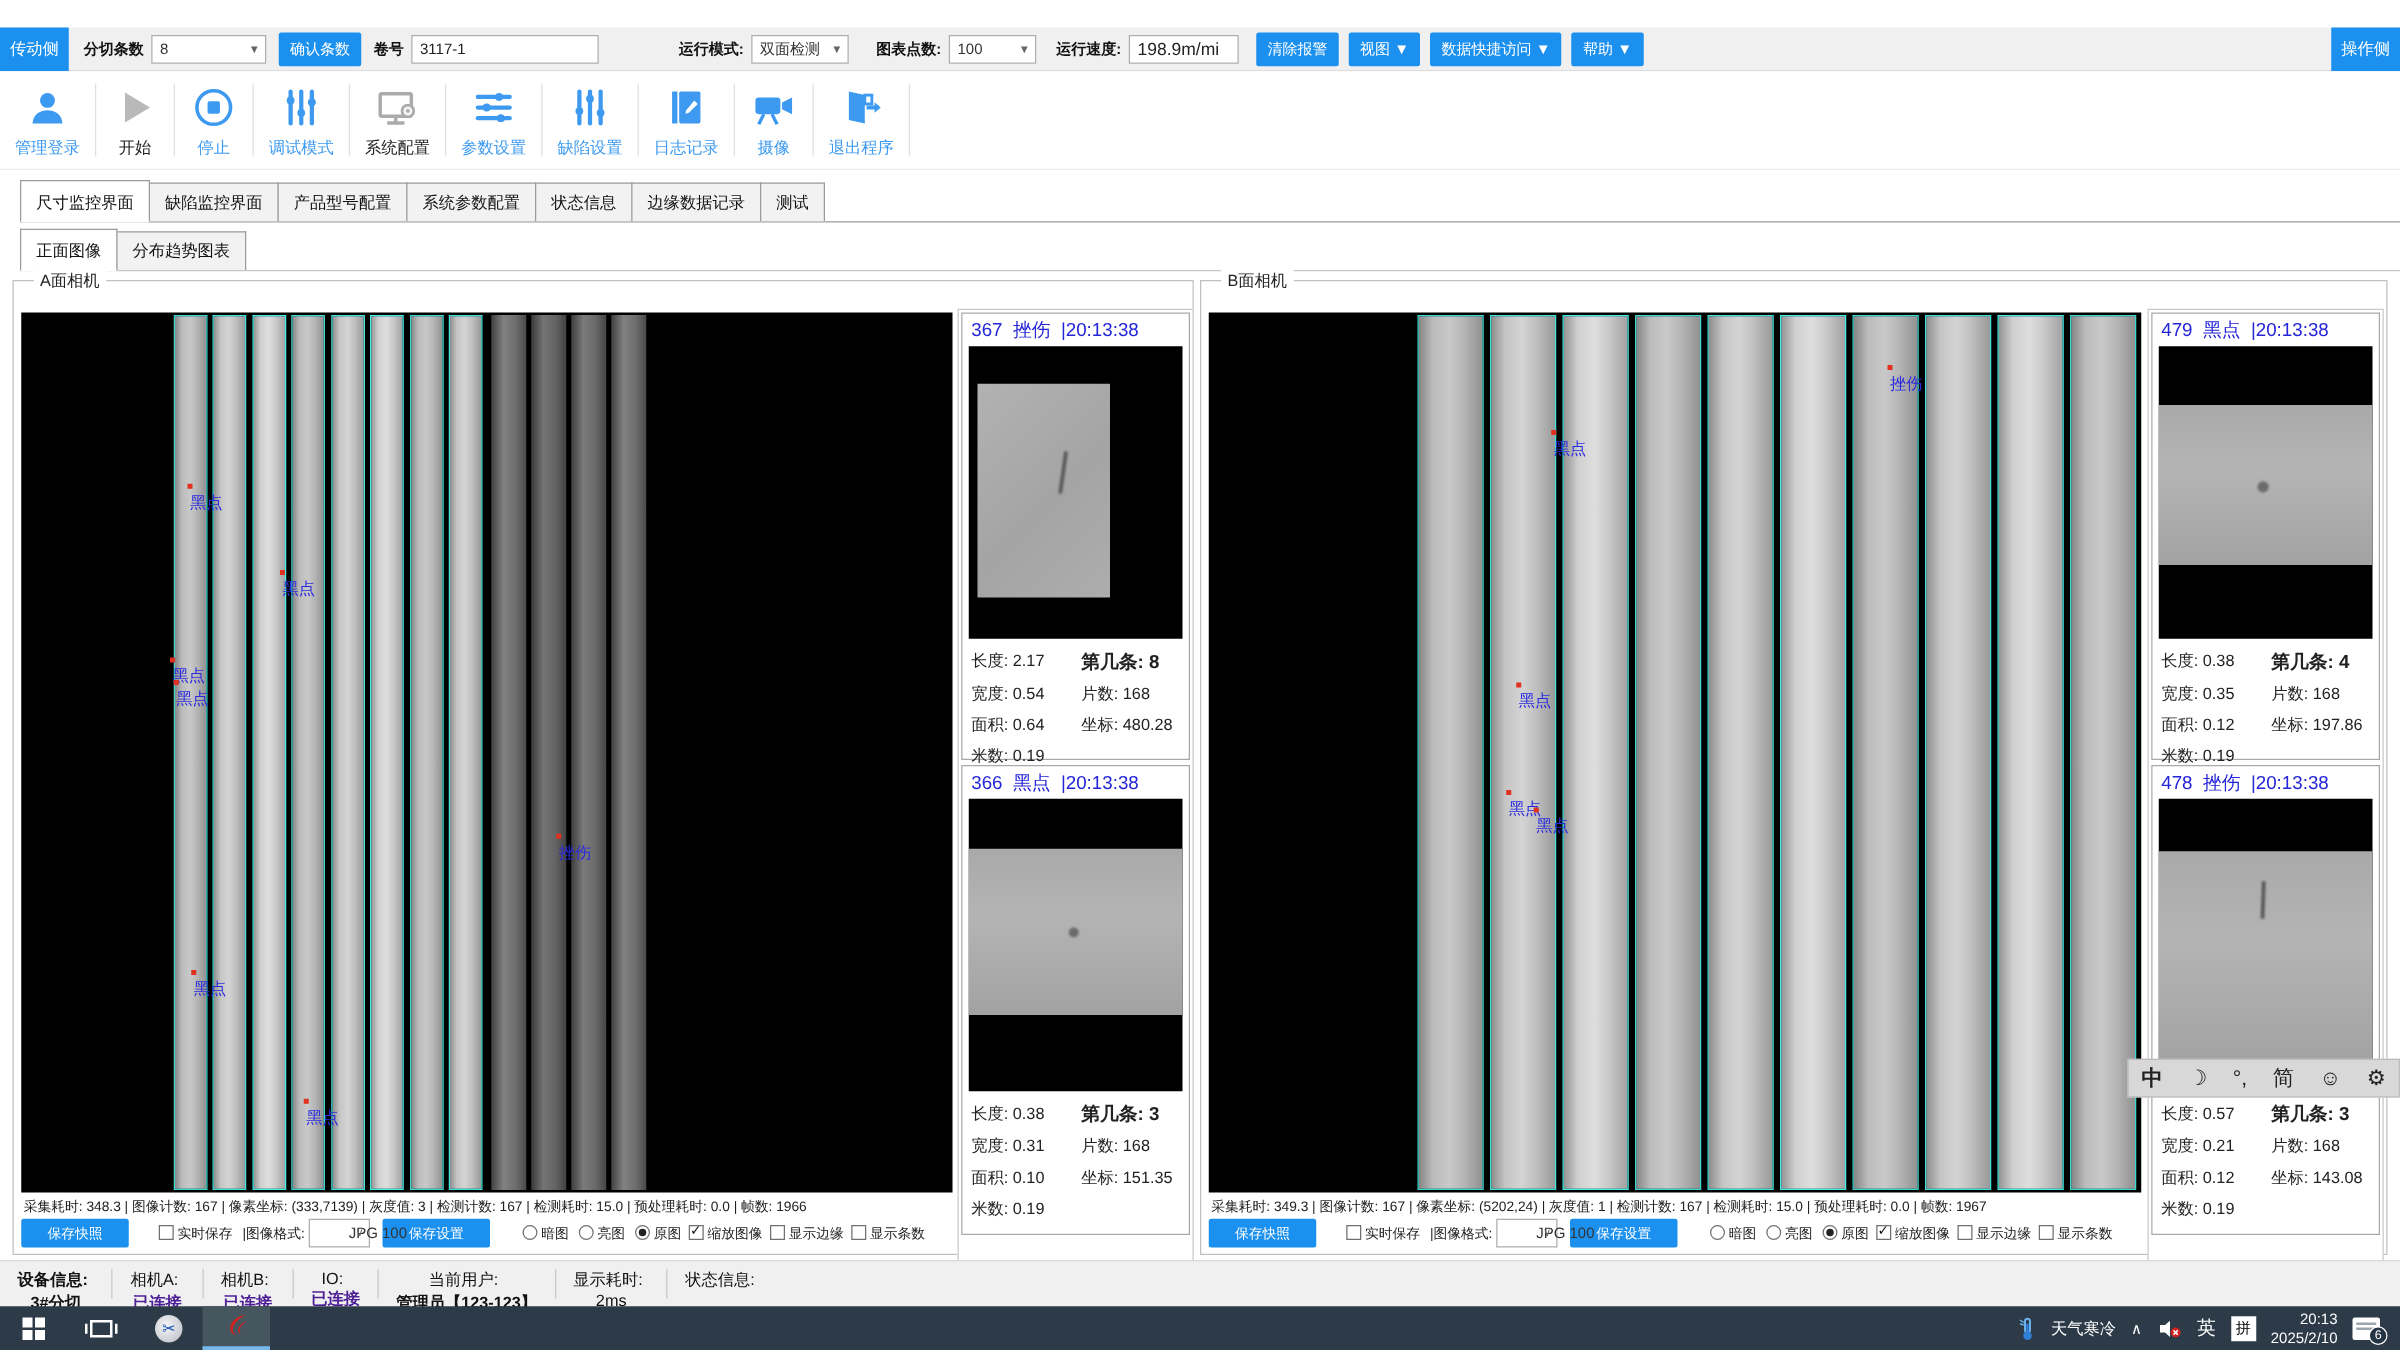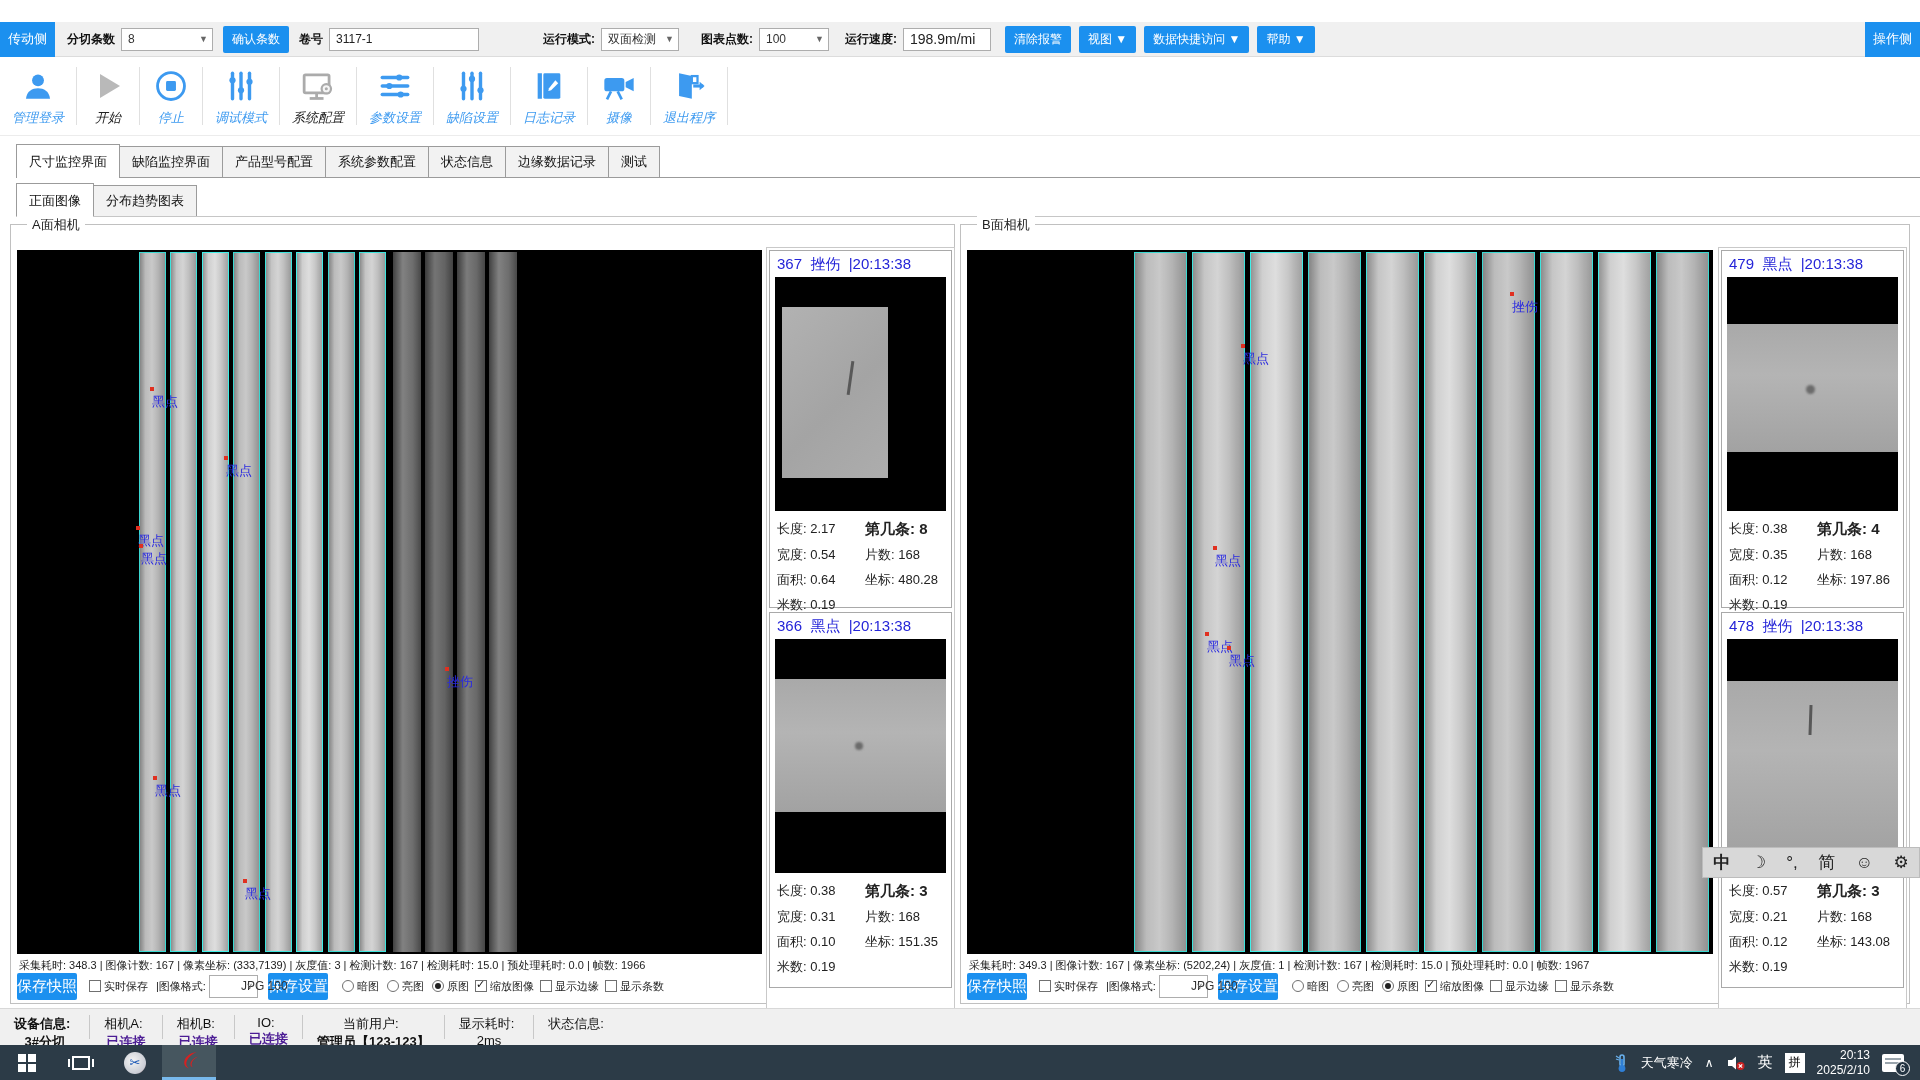--- a/index.html
+++ b/index.html
@@ -28,21 +28,21 @@
   .combo .arrow { position:absolute; right:4px; font-size:9px; color:#666; }
   .tb-input { background:#fff; border:1px solid #adadad; height:23px; font-size:12px; padding-left:6px;
     display:flex; align-items:center; color:#222; }
 
   
   .iconbar { position:absolute; left:0; top:57px; width:1920px; height:79px; background:#fff;
     display:flex; align-items:stretch; border-bottom:1px solid #ececec; }
   .icon-item { display:flex; flex-direction:column; align-items:center; justify-content:center;
     padding:4px 12px; min-width:62px; }
   .icon-item .glyph { height:42px; display:flex; align-items:center; justify-content:center; }
-  .icon-item .lbl { font-size:13px; color:#3d9af0; margin-top:2px; white-space:nowrap;font-style:italic; }
+  .icon-item .lbl { font-size:13px; color:#3d9af0; margin-top:2px; white-space:nowrap; }
   .icon-item.disabled .lbl { color:#222; }
   .icon-sep { width:1px; background:#e0e0e0; margin:10px 0; }
 
   
   .tabstrip { position:absolute; left:16px; display:flex; align-items:flex-end; }
   .tabstrip.main { top:146px; height:32px; width:1920px; border-bottom:1px solid #9b9b9b; }
   .tabstrip.sub  { top:188px; height:29px; width:1920px; border-bottom:1px solid #c6c6c6; }
   .tab { font-size:13px; color:#111; padding:6px 12px; border:1px solid #9b9b9b; border-bottom:none;
     background:#f2f2f2; margin-right:-1px; white-space:nowrap; }
   .tab.active { background:#fff; padding-top:8px; position:relative; }
@@ -81,21 +81,21 @@
   .thumb .dot { position:absolute; border-radius:50%; background:#6b6b6b; filter:blur(1px); }
   .thumb .scratch { position:absolute; width:3px; background:#585858; filter:blur(0.7px); transform:rotate(8deg); }
   .defstats { display:grid; grid-template-columns:88px 1fr; font-size:13px; color:#222;
     row-gap:7px; margin-top:9px; padding-left:2px; }
   .defstats .big { font-size:15px; font-weight:bold; }
 
   
   .statline { position:absolute; left:8px; top:733px; font-size:11px; color:#222; white-space:nowrap; }
   .ctrlrow { position:absolute; left:6px; top:748px; height:26px; display:flex; align-items:center;
     font-size:11px; color:#222; white-space:nowrap; }
-  .ctrlrow .btn-blue { font-size:15px; padding:4px 0; margin-right:6px; }
+  .ctrlrow .btn-blue { font-size:11px; padding:4px 21px; margin-right:18px; }
   .cb { display:inline-block; width:12px; height:12px; border:1px solid #707070; background:#fff;
     margin:0 3px 0 6px; vertical-align:-2px; position:relative; }
   .cb.checked::after { content:"✓"; position:absolute; left:0px; top:-3px; font-size:11px; color:#111; }
   .rb { display:inline-block; width:12px; height:12px; border:1px solid #707070; border-radius:50%;
     background:#fff; margin:0 3px 0 8px; vertical-align:-2px; position:relative; }
   .rb.sel::after { content:""; position:absolute; left:2px; top:2px; width:6px; height:6px;
     border-radius:50%; background:#222; }
   .ctrl-combo { margin-left:3px; width:49px;padding-left:31px; }
 
   

